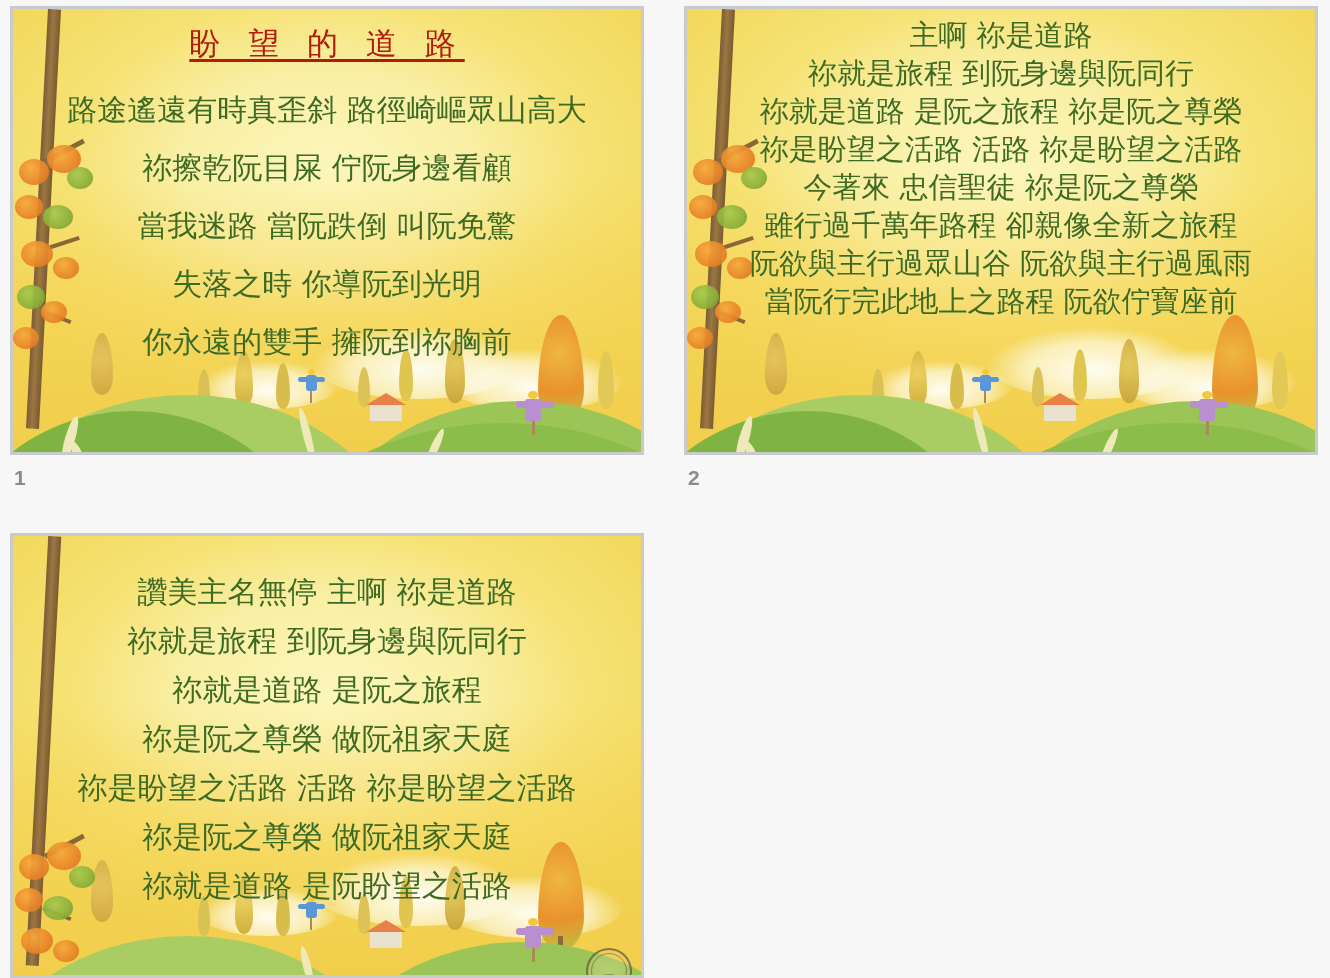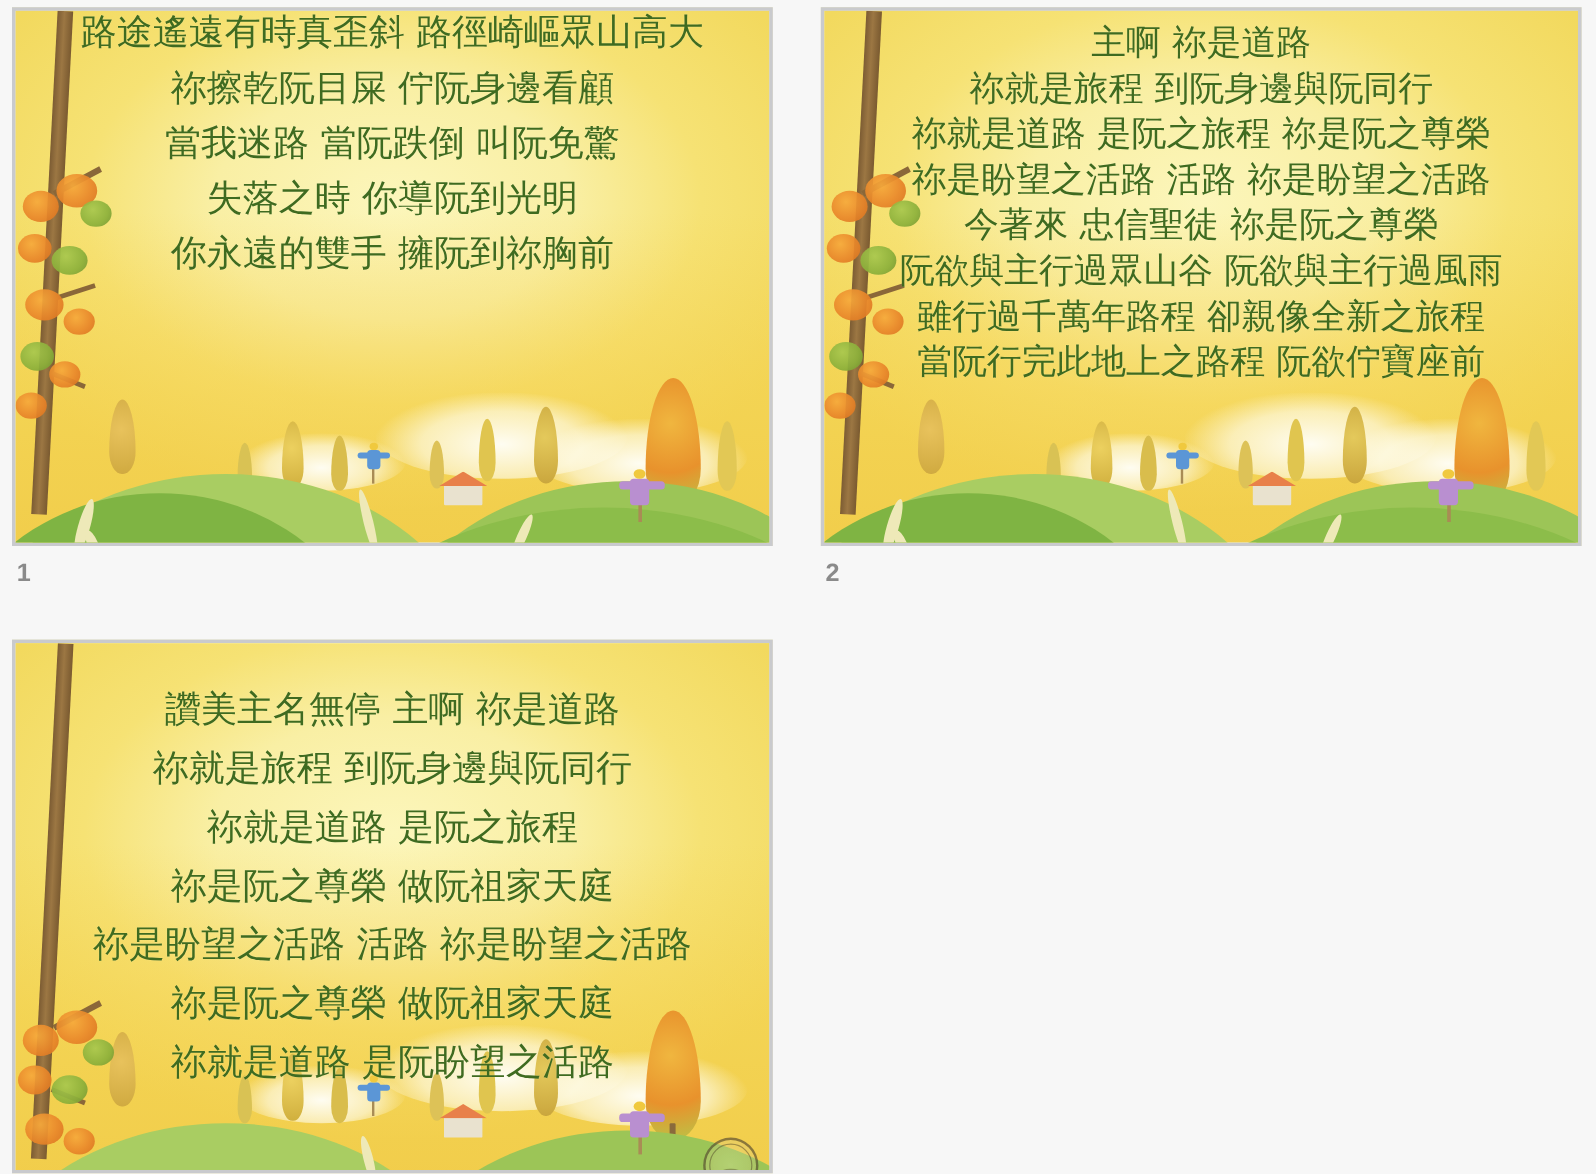--- a/index.html
+++ b/index.html
@@ -152,21 +152,21 @@
 
   .lyric-line {
     color: #3f6b20;
     white-space: nowrap;
     font-family: "DejaVu Serif", "Liberation Serif", serif;
     text-shadow: 0 0 1px rgba(255,255,240,.35);
   }
 
   
   .s1 .slide-title { font-size: 31px; letter-spacing: 9px; margin-top: 14px; }
-  .s1 .lyrics { margin-top: 0; display:flex; flex-direction:column; align-items:center; gap: 8px; }
+  .s1 .lyrics { margin-top: 26px; display:flex; flex-direction:column; align-items:center; gap: 20px; }
   .s1 .lyric-line { font-size: 30px; line-height: 38px; letter-spacing: 0px; }
 
   .s2 .lyrics { margin-top: 8px; display:flex; flex-direction:column; align-items:center; gap: 1px; }
   .s2 .lyric-line { font-size: 29px; line-height: 37px; letter-spacing: 0px; }
 
   .s3 .lyrics { margin-top: 34px; display:flex; flex-direction:column; align-items:center; gap: 6px; }
   .s3 .lyric-line { font-size: 30px; line-height: 43px; letter-spacing: 0px; }
 </style>
 </head>
 <body>
@@ -230,20 +230,21 @@
         <div class="bigtree-leaf" style="left:2px;  top:186px; width:28px; height:24px;"></div>
         <div class="bigtree-leaf g" style="left:30px; top:196px; width:30px; height:24px;"></div>
         <div class="bigtree-leaf" style="left:8px;  top:232px; width:32px; height:26px;"></div>
         <div class="bigtree-leaf" style="left:40px; top:248px; width:26px; height:22px;"></div>
         <div class="bigtree-leaf g" style="left:4px;  top:276px; width:28px; height:24px;"></div>
         <div class="bigtree-leaf" style="left:28px; top:292px; width:26px; height:22px;"></div>
         <div class="bigtree-leaf" style="left:0px;  top:318px; width:26px; height:22px;"></div>
       </div>
 
       <div class="text-layer">
+        <div class="slide-title">盼 望 的 道 路</div>
         <div class="lyrics">
           <div class="lyric-line">路途遙遠有時真歪斜 路徑崎嶇眾山高大</div>
           <div class="lyric-line">祢擦乾阮目屎 佇阮身邊看顧</div>
           <div class="lyric-line">當我迷路 當阮跌倒 叫阮免驚</div>
           <div class="lyric-line">失落之時 你導阮到光明</div>
           <div class="lyric-line">你永遠的雙手 擁阮到祢胸前</div>
         </div>
       </div>
     </div>
 
@@ -313,22 +314,22 @@
         <div class="bigtree-leaf" style="left:0px;  top:318px; width:26px; height:22px;"></div>
       </div>
 
       <div class="text-layer">
         <div class="lyrics">
           <div class="lyric-line">主啊 祢是道路</div>
           <div class="lyric-line">祢就是旅程 到阮身邊與阮同行</div>
           <div class="lyric-line">祢就是道路 是阮之旅程 祢是阮之尊榮</div>
           <div class="lyric-line">祢是盼望之活路 活路 祢是盼望之活路</div>
           <div class="lyric-line">今著來 忠信聖徒 祢是阮之尊榮</div>
+          <div class="lyric-line">雖行過千萬年路程 卻親像全新之旅程</div>
           <div class="lyric-line">阮欲與主行過眾山谷 阮欲與主行過風雨</div>
-          <div class="lyric-line">雖行過千萬年路程 卻親像全新之旅程</div>
           <div class="lyric-line">當阮行完此地上之路程 阮欲佇寶座前</div>
         </div>
       </div>
     </div>
 
     <div class="slide-number" style="left:4px; top:460px;">2</div>
   </div>
 
   <div class="slide-cell s3" style="left:10px; top:533px; width:634px; height:445px;">
 

